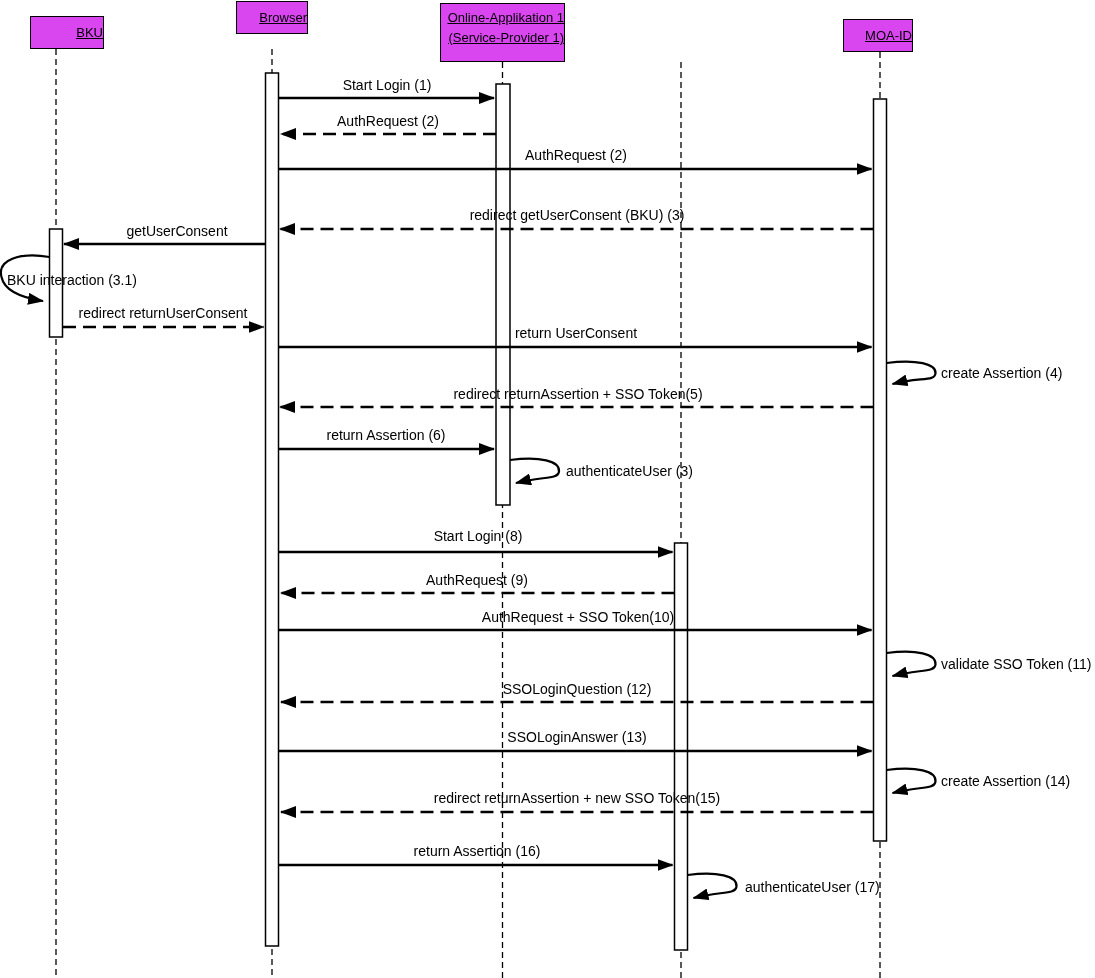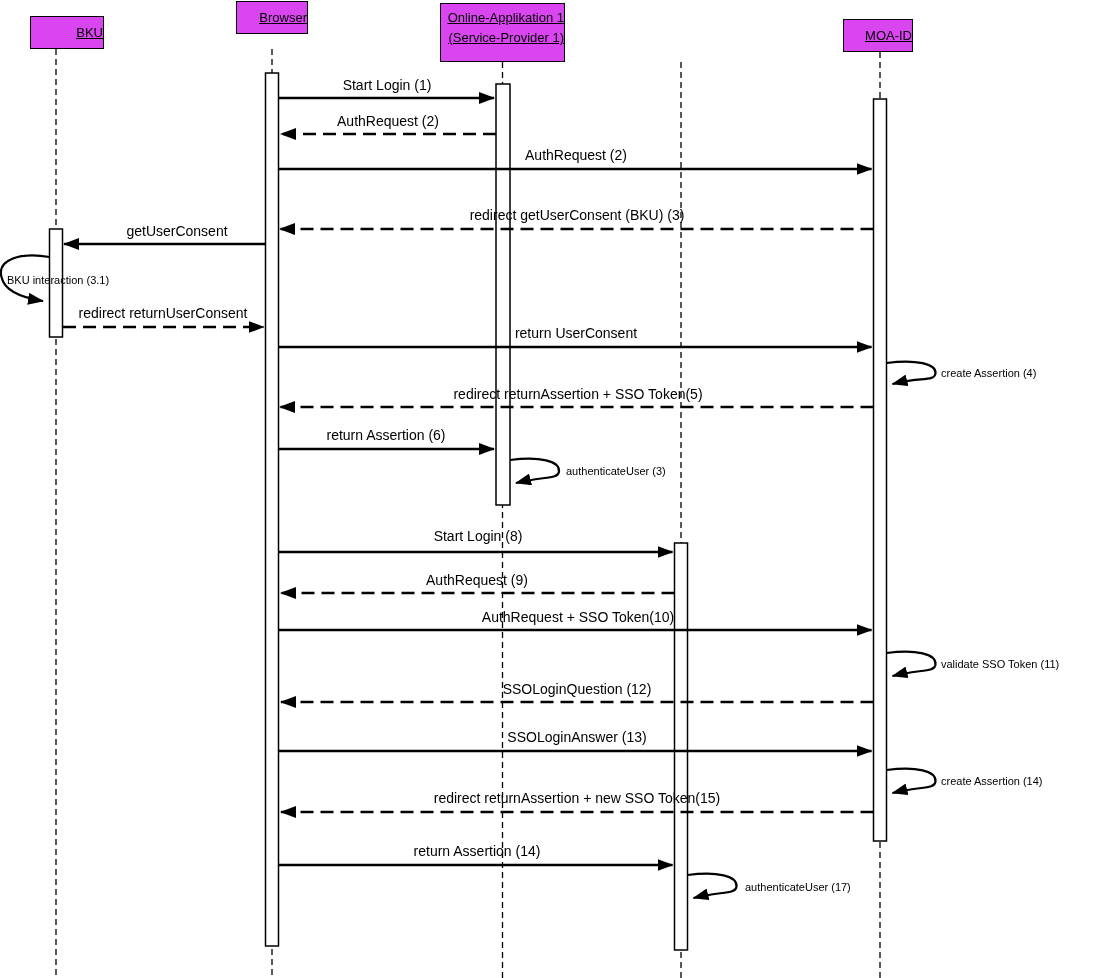--- a/index.html
+++ b/index.html
@@ -9,21 +9,21 @@
   .lifeline{stroke:#000;stroke-width:1.3;stroke-dasharray:6 4;fill:none;}
   .bar{fill:#ffffff;stroke:#000;stroke-width:1.5;}
   .sol{stroke:#000;stroke-width:2.6;fill:none;}
   .dsh{stroke:#000;stroke-width:2.4;stroke-dasharray:13 7;fill:none;}
   .loop-path{stroke:#000;stroke-width:2.2;fill:none;}
   .pbox{position:absolute;box-sizing:border-box;border:1.6px solid #000;background:#d946ef;
         display:flex;flex-direction:column;align-items:flex-end;justify-content:center;text-align:center;text-decoration:underline;}
   .pbox.two{justify-content:flex-start;padding-top:4px;}
   .pname{font-size:13px;text-decoration:underline;line-height:1.5;white-space:nowrap;}
   .msg{position:absolute;font-size:14px;white-space:nowrap;transform:translate(-50%,-50%);}
-  .loop{position:absolute;font-size:11px;white-space:nowrap;transform:translate(0,-50%);}
+  .loop{position:absolute;font-size:14px;white-space:nowrap;transform:translate(0,-50%);}
 </style>
 </head>
 <body>
 
 <div class="canvas">
 
   <svg class="layer" width="1095" height="978" viewBox="0 0 1095 978">
     <defs>
       <marker id="ah" viewBox="0 0 16 12" refX="15" refY="6" markerWidth="16" markerHeight="12" orient="auto" markerUnits="userSpaceOnUse">
         <path d="M0,0 L16,6 L0,12 Z" fill="#000"></path>
@@ -93,16 +93,16 @@
   <div class="msg" style="left:386px;top:435px;">return Assertion (6)</div>
   <div class="loop" style="left:566px;top:471px;">authenticateUser (3)</div>
   <div class="msg" style="left:478px;top:536px;text-align:center;">Start Login (8)</div>
   <div class="msg" style="left:477px;top:580px;">AuthRequest (9)</div>
   <div class="msg" style="left:578px;top:617px;">AuthRequest + SSO Token(10)</div>
   <div class="loop" style="left:941px;top:664px;">validate SSO Token (11)</div>
   <div class="msg" style="left:577px;top:689px;">SSOLoginQuestion (12)</div>
   <div class="msg" style="left:577px;top:737px;">SSOLoginAnswer (13)</div>
   <div class="loop" style="left:941px;top:781px;">create Assertion (14)</div>
   <div class="msg" style="left:577px;top:798px;">redirect returnAssertion + new SSO Token(15)</div>
-  <div class="msg" style="left:477px;top:851px;">return Assertion (14)</div>
+  <div class="msg" style="left:477px;top:851px;">return Assertion (16)</div>
   <div class="loop" style="left:745px;top:887px;">authenticateUser (17)</div>
 
 </div>
 
 </body></html>

